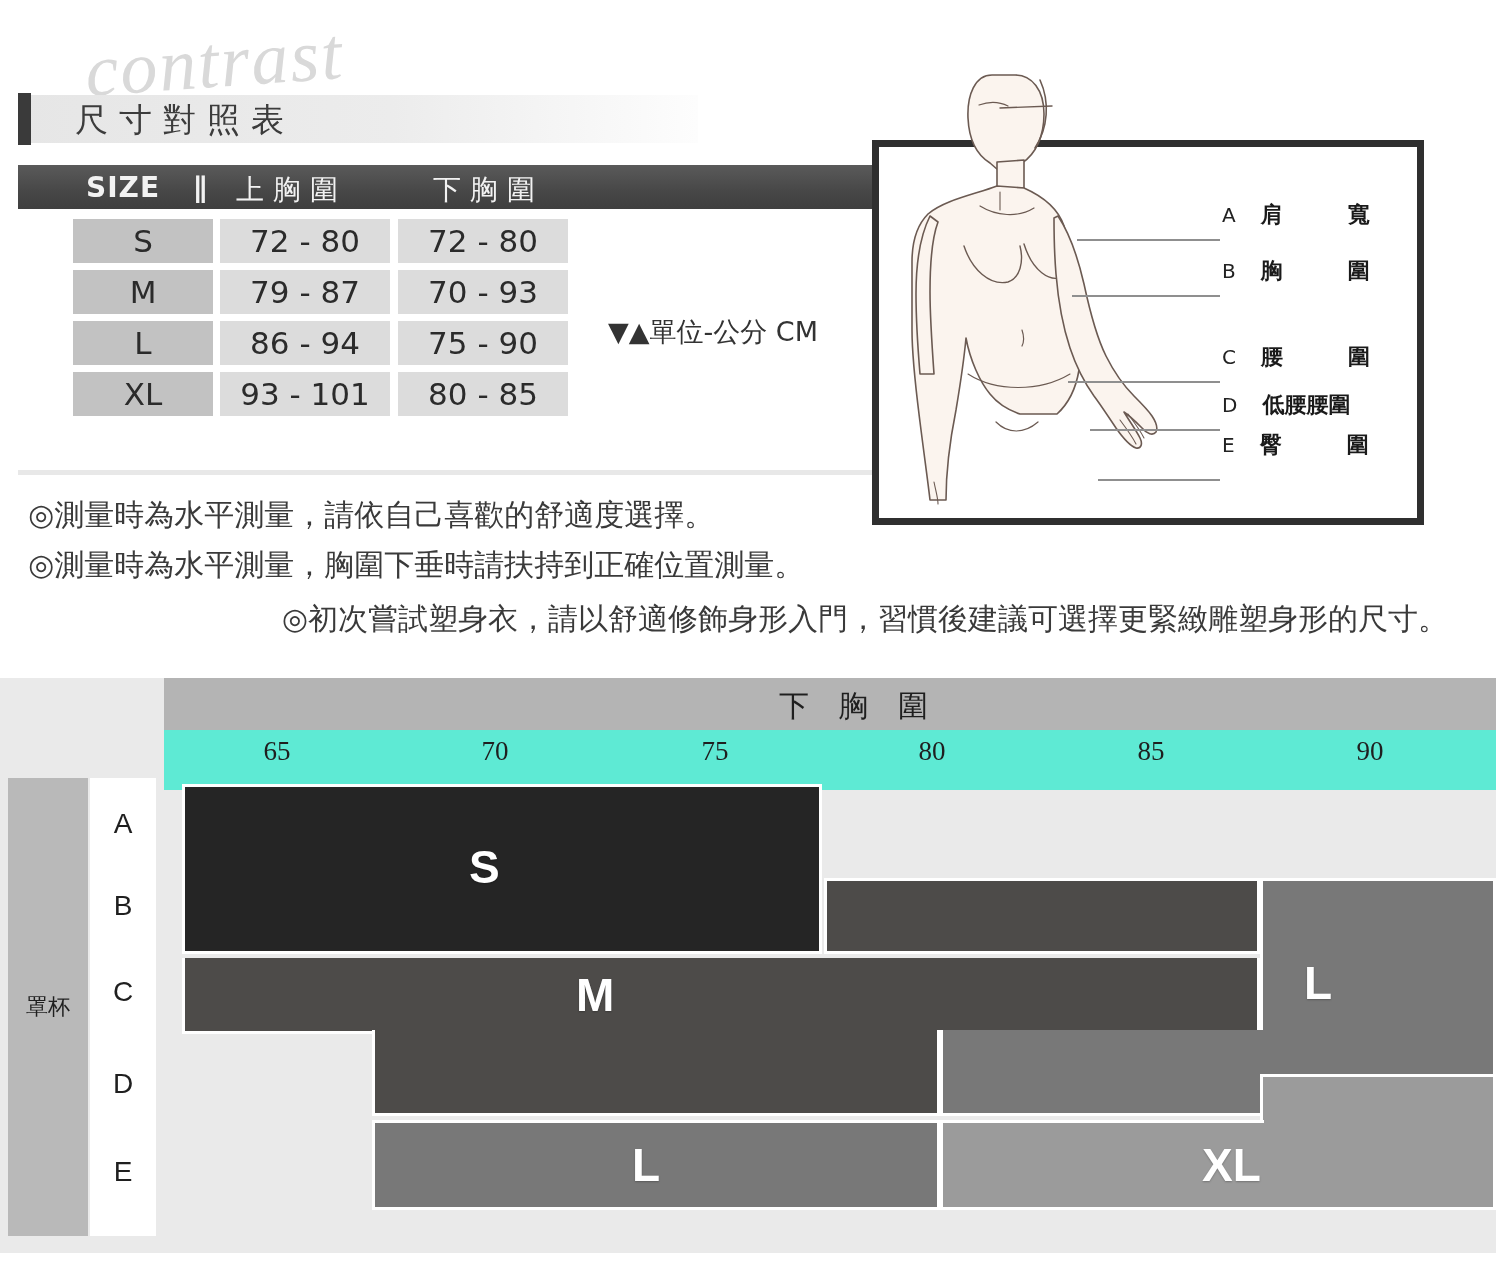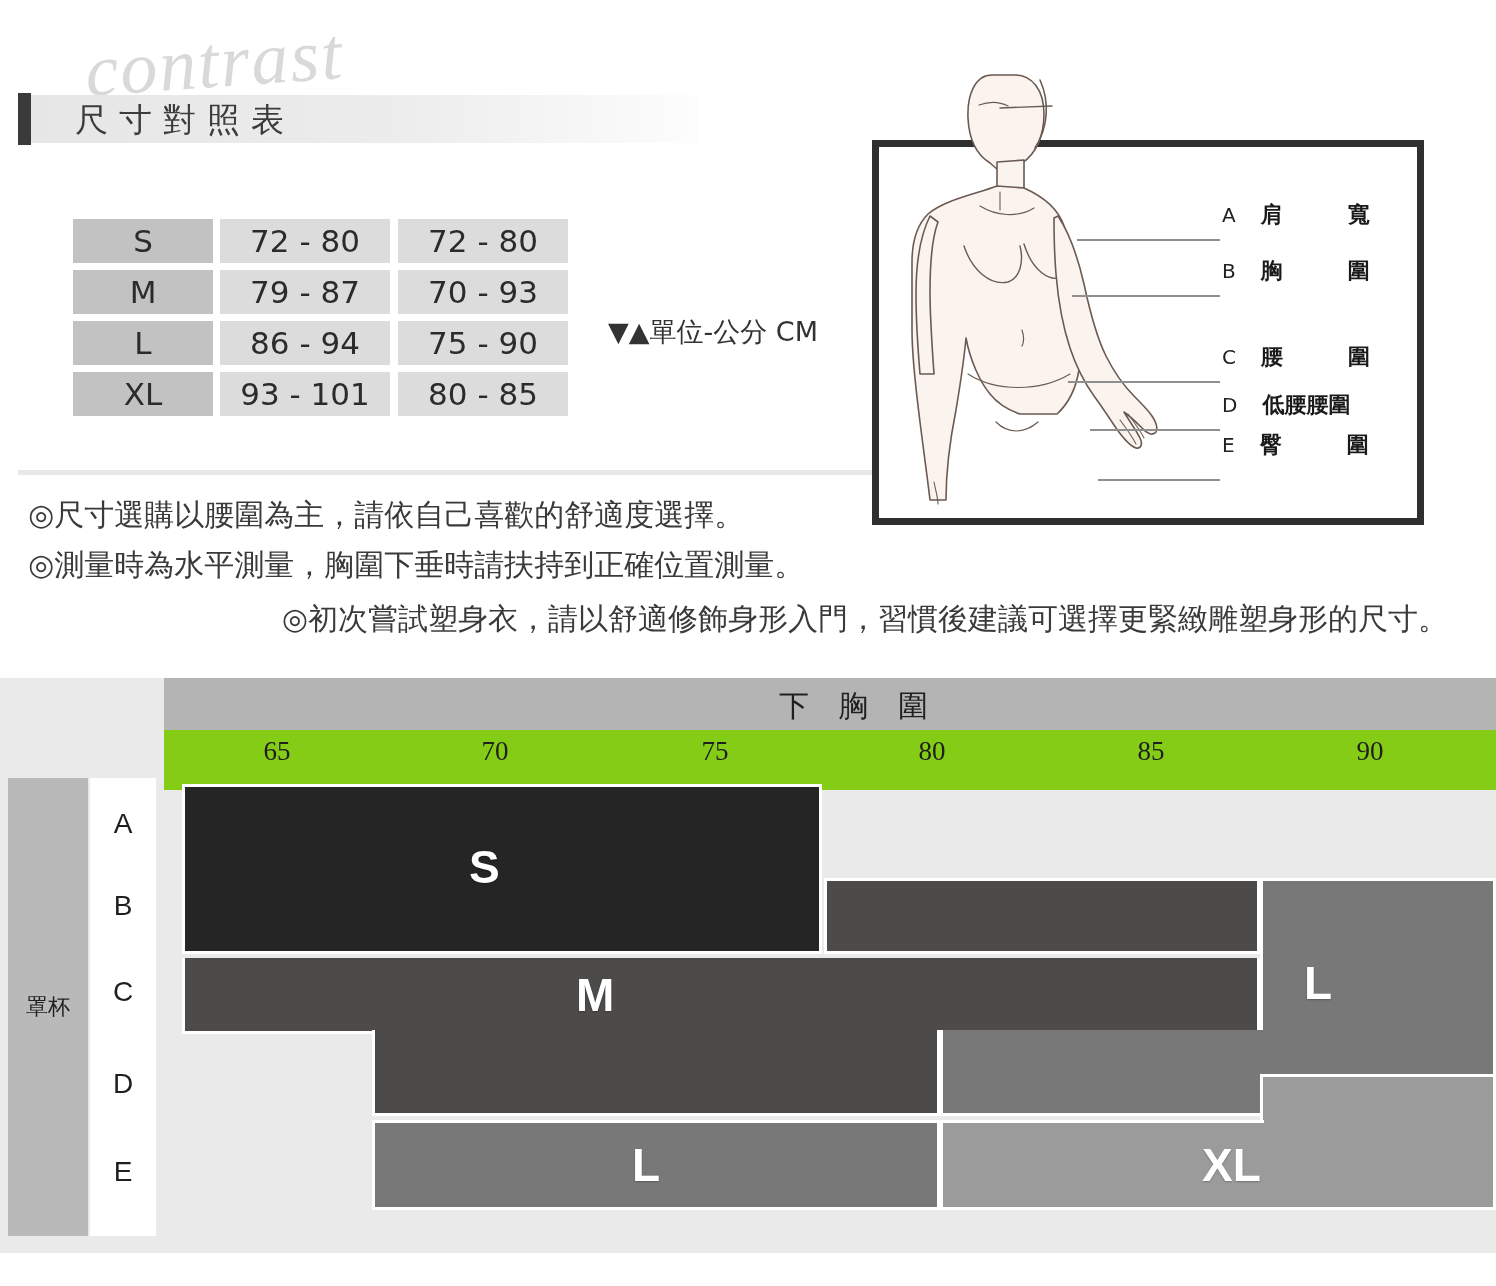--- a/index.html
+++ b/index.html
@@ -110,21 +110,21 @@
     background:#b4b4b4;
   }
   .m-topbar-label{
     position:absolute; left:735px; top:8px;
     font-size:30px; color:#1f1f1f; letter-spacing:10px;
     font-family:"DejaVu Sans","Liberation Sans",sans-serif;
     margin-left:44px;
   }
   .m-ticks{
     position:absolute; left:164px; top:52px; width:1332px; height:60px;
-    background:#84cc16;
+    background:#5eead4;
   }
   .tick{
     position:absolute; top:6px; width:80px; text-align:center;
     font-size:27px; color:#1f1f1f;
     font-family:"Liberation Serif","DejaVu Serif",serif;
   }
 
   .m-cupcol{
     position:absolute; left:8px; top:100px; width:80px; height:458px;
     background:#b9b9b9;
@@ -163,20 +163,26 @@
 </head>
 <body>
 
 <div id="page">
 
   <div class="watermark">contrast</div>
   <div class="title-bar"></div>
   <div class="title-accent"></div>
   <div class="title-text">尺寸對照表</div>
 
+  <div class="thead">
+    <span class="th-size">SIZE</span>
+    <span class="th-slash">∥</span>
+    <span class="th-upper">上胸圍</span>
+    <span class="th-lower">下胸圍</span>
+  </div>
 
   <div class="size-table">
     <div class="srow">
       <div class="cell c-size">S</div>
       <div class="cell c-up">72 - 80</div>
       <div class="cell c-low">72 - 80</div>
     </div>
     <div class="srow">
       <div class="cell c-size">M</div>
       <div class="cell c-up">79 - 87</div>
@@ -292,21 +298,21 @@
     <span class="diag-letter">D</span>
     <span class="diag-cn" style="margin-left:18px;">低腰腰圍</span>
   </div>
   <div class="diag-label" style="left:1222px; top:430px;">
     <span class="diag-letter">E</span>
     <span class="diag-cn" style="margin-left:18px;">臀</span>
     <span class="diag-cn" style="margin-left:58px;">圍</span>
   </div>
 
   <div class="notes">
-    <div class="note">◎尺寸選購以腰圍為主，請依自己喜歡的舒適度選擇。</div>
+    <div class="note">◎測量時為水平測量，請依自己喜歡的舒適度選擇。</div>
     <div class="note">◎測量時為水平測量，胸圍下垂時請扶持到正確位置測量。</div>
     <div class="note" style="line-height:58px;text-align:right;">◎初次嘗試塑身衣，請以舒適修飾身形入門，習慣後建議可選擇更緊緻雕塑身形的尺寸。</div>
   </div>
 
   <div class="matrix">
 
 
     <div class="m-topbar"></div>
     <div class="m-topbar-label">下 胸 圍</div>
 

